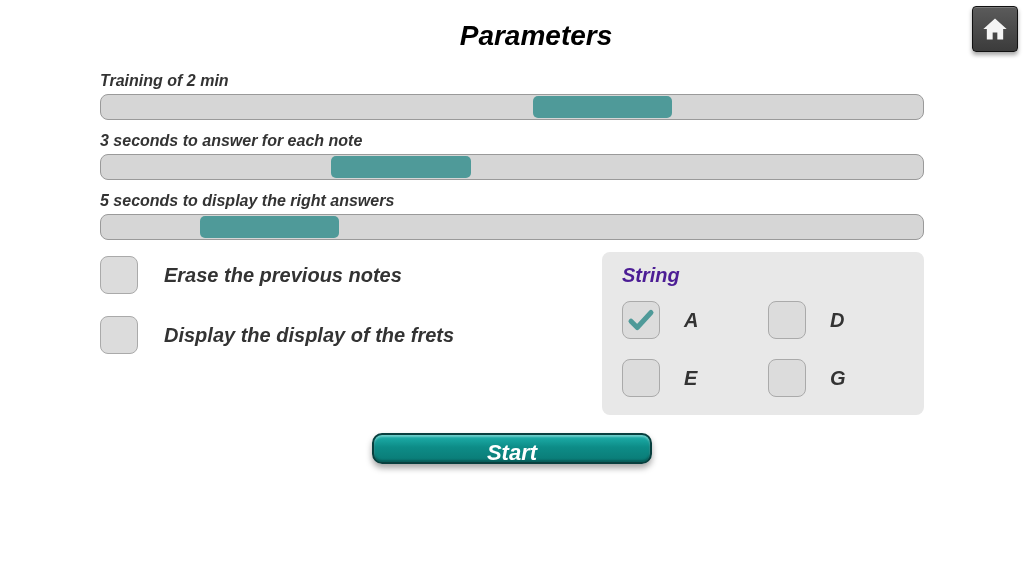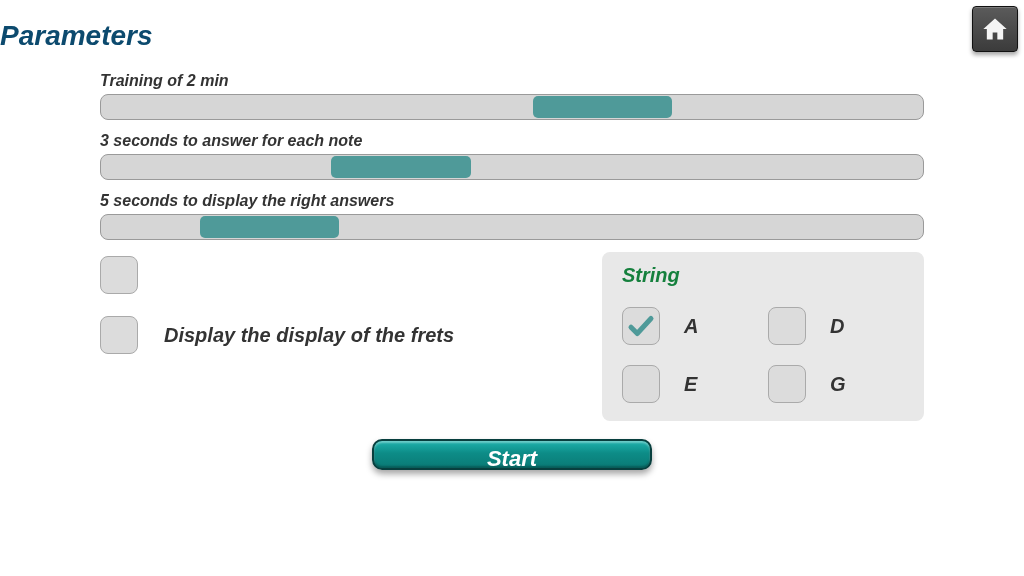--- a/index.html
+++ b/index.html
@@ -4,26 +4,27 @@
 <style>
   * { box-sizing: border-box; margin: 0; padding: 0; }
   html, body { width: 1024px; height: 576px; overflow: hidden; }
   body {
     background: #ffffff;
     font-family: "Trebuchet MS", "Segoe UI", Arial, sans-serif;
     color: #333333;
     position: relative;
   }
   .title {
-    text-align: left;
+    text-align: center;
     font-size: 28px;
     font-weight: 800;
     font-style: italic;
     margin-top: 20px;
-    color: #0c4a6e;
+    color: #000000;
+    padding-left: 48px;
   }
   .home-btn {
     position: absolute;
     top: 6px;
     right: 6px;
     width: 46px;
     height: 46px;
     background: linear-gradient(#5b5b5b,#3b3b3b);
     border: 1px solid #111;
     border-radius: 4px;
@@ -97,22 +98,22 @@
   .string-panel {
     width: 322px;
     background: #e8e8e8;
     border-radius: 8px;
     padding: 12px 20px 18px 20px;
   }
   .string-title {
     font-size: 20px;
     font-weight: 800;
     font-style: italic;
-    color: #15803d;
-    margin-bottom: 20px;
+    color: #4c1d95;
+    margin-bottom: 14px;
   }
   .string-grid {
     display: grid;
     grid-template-columns: 1fr 1fr;
     row-gap: 20px;
     column-gap: 10px;
   }
   .string-item {
     display: flex;
     align-items: center;
@@ -172,20 +173,21 @@
     <div class="slider-label">5 seconds to display the right answers</div>
     <div class="slider-track">
       <div class="slider-thumb" style="left:12%;width:17%;"></div>
     </div>
   </div>
 
   <div class="bottom-row">
     <div class="check-list">
       <div class="check-item">
         <div class="checkbox"></div>
+        <div class="check-text">Erase the previous notes</div>
       </div>
       <div class="check-item">
         <div class="checkbox"></div>
         <div class="check-text">Display the display of the frets</div>
       </div>
     </div>
 
     <div class="string-panel">
       <div class="string-title">String</div>
       <div class="string-grid">

